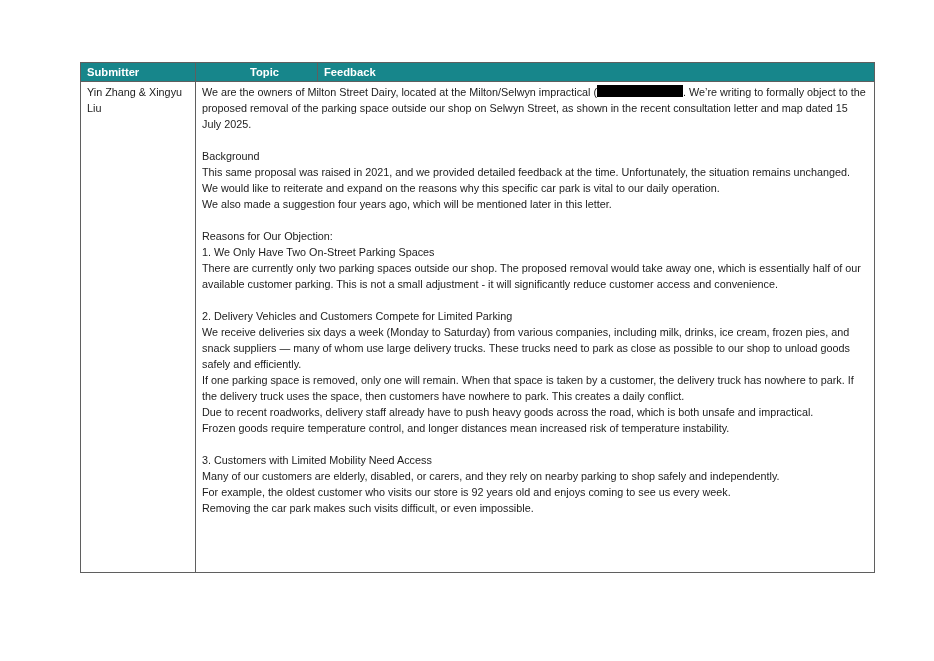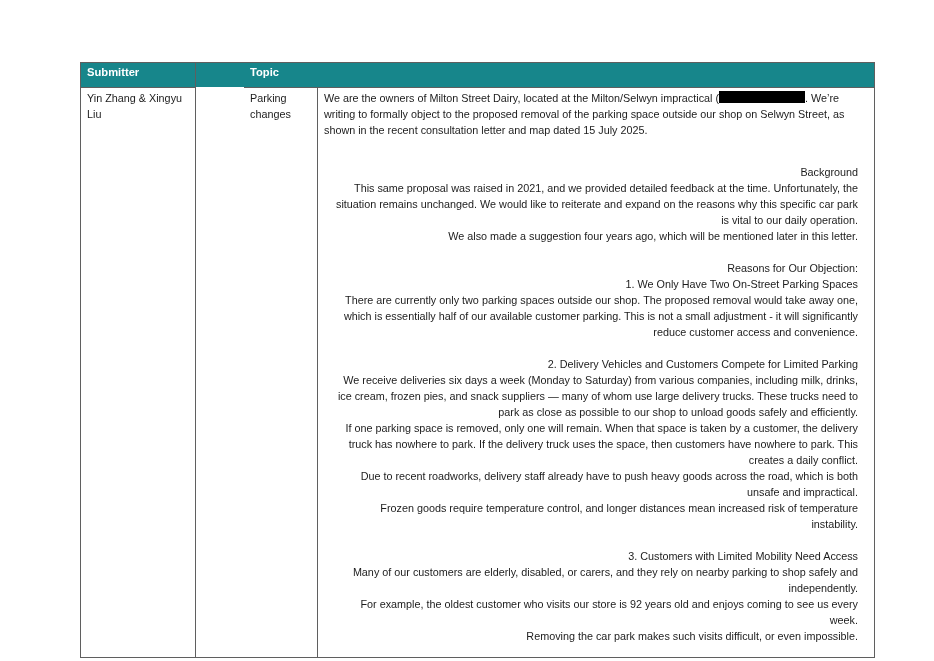--- a/index.html
+++ b/index.html
@@ -38,21 +38,21 @@
     border-right: 1px solid #5f5f5f;
     padding: 2px 6px 3px 6px;
     font-size: 10.8px;
     line-height: 16px;
   }
   .t-cell:last-child {
     border-right: none;
   }
   .t-header .t-cell {
     padding-top: 2px;
-    padding-bottom: 8px;
+    padding-bottom: 2px;
     line-height: 14px;
     font-size: 11.2px;
   }
   .t-body .t-cell {
     border-top: 1px solid #5f5f5f;
     min-height: 491px;
   }
   .col-submitter { width: 115px; flex: 0 0 115px; }
   .col-topic     { width: 74px;  flex: 0 0 74px; margin-left: 48px; }
   .col-feedback  { flex: 1 1 auto; }
@@ -61,36 +61,35 @@
   }
   .redaction {
     display: inline-block;
     width: 86px;
     height: 12px;
     background: #000000;
     vertical-align: -1px;
   }
   .feedback-body {
     white-space: pre-line;
-    margin: 10px;
-    text-align: right;
+    margin: 0;
   }
 </style>
 </head>
 <body>
 
 <div class="doc-table">
   <div class="t-row t-header">
     <div class="t-cell col-submitter">Submitter</div>
     <div class="t-cell col-topic">Topic</div>
+    <div class="t-cell col-feedback">Feedback</div>
   </div>
 
   <div class="t-row t-body">
     <div class="t-cell col-submitter">Yin Zhang &amp; Xingyu Liu</div>
-    <div class="t-cell col-topic">Parking changes</div>
     <div class="t-cell col-feedback">
       <p class="feedback-intro"><span>We are the owners of Milton Street Dairy, located at the Milton/Selwyn impractical (</span><span class="redaction"></span><span>. We’re writing to formally object to the proposed removal of the parking space outside our shop on Selwyn Street, as shown in the recent consultation letter and map dated 15 July 2025.</span></p>
       <div class="feedback-body">
 Background
 This same proposal was raised in 2021, and we provided detailed feedback at the time. Unfortunately, the situation remains unchanged. We would like to reiterate and expand on the reasons why this specific car park is vital to our daily operation.
 We also made a suggestion four years ago, which will be mentioned later in this letter.
 
 Reasons for Our Objection:
 1. We Only Have Two On-Street Parking Spaces
 There are currently only two parking spaces outside our shop. The proposed removal would take away one, which is essentially half of our available customer parking. This is not a small adjustment - it will significantly reduce customer access and convenience.

